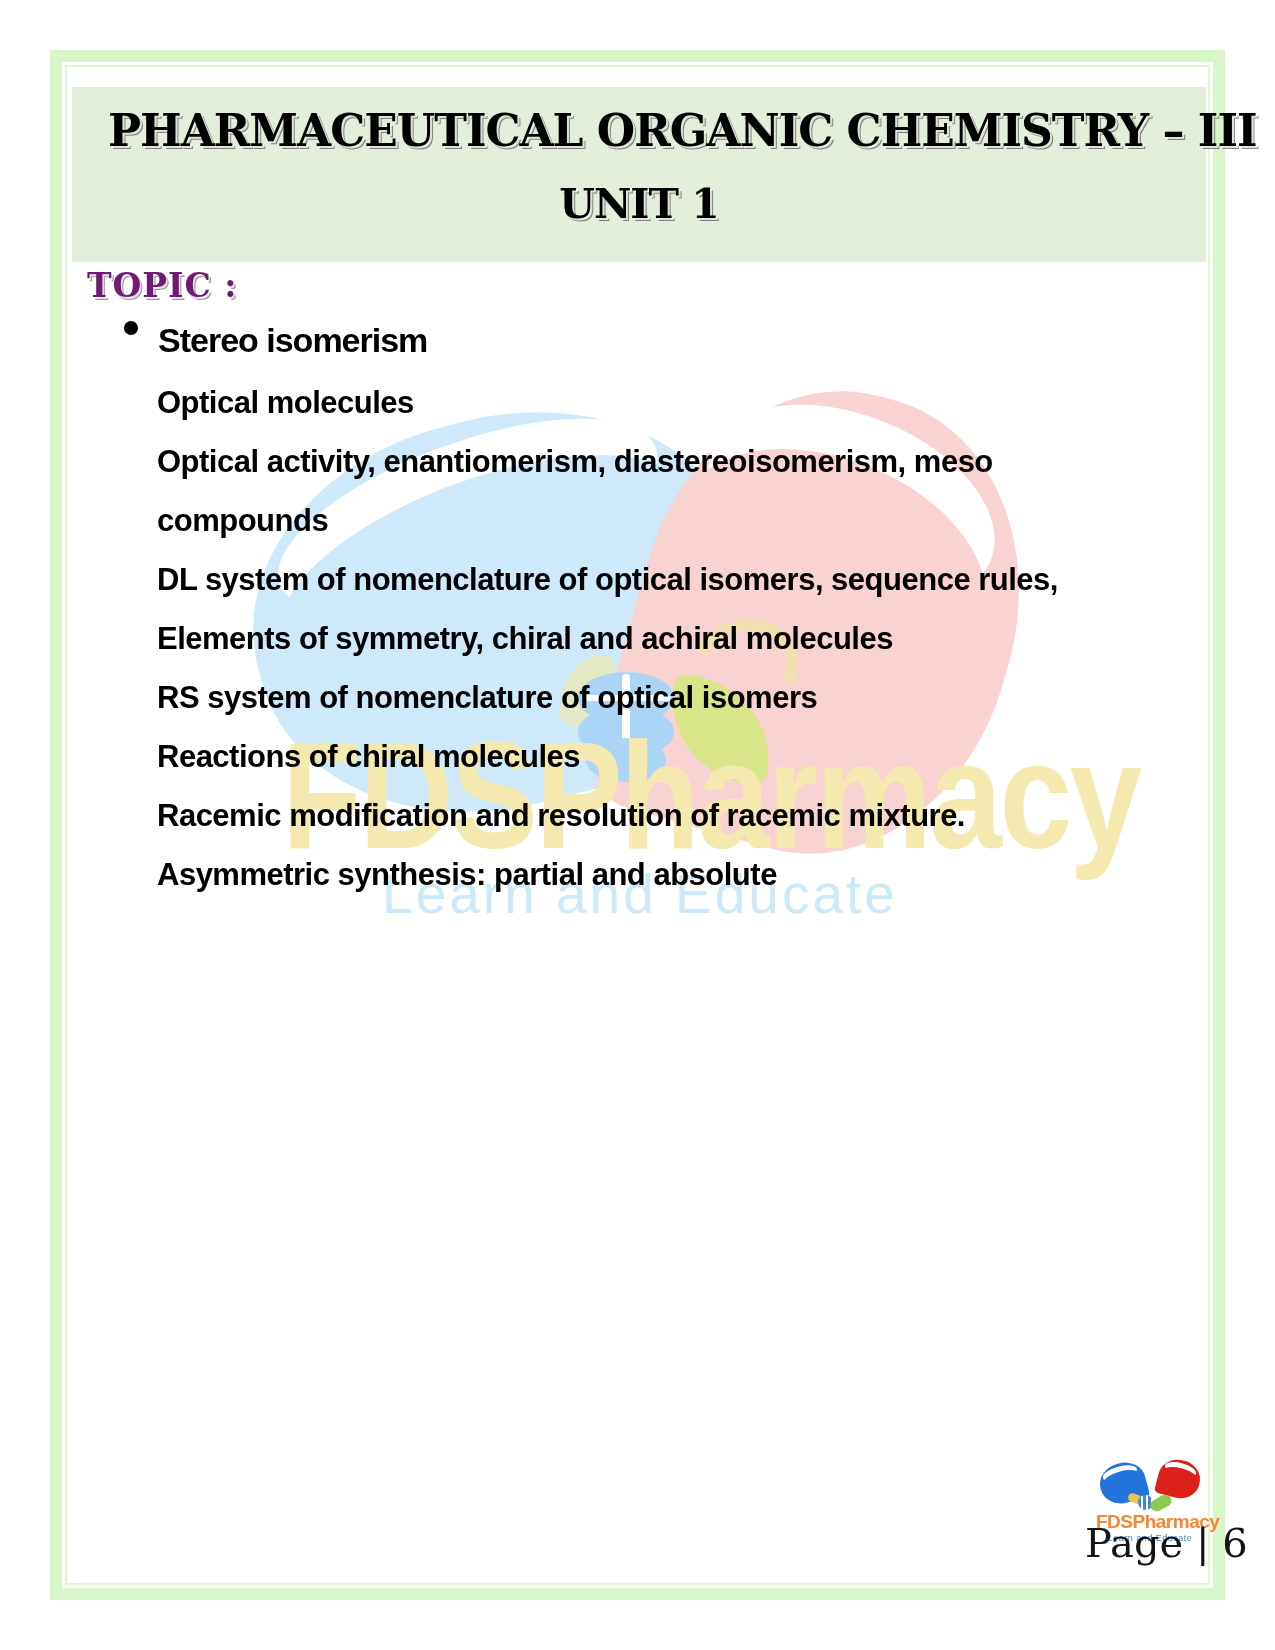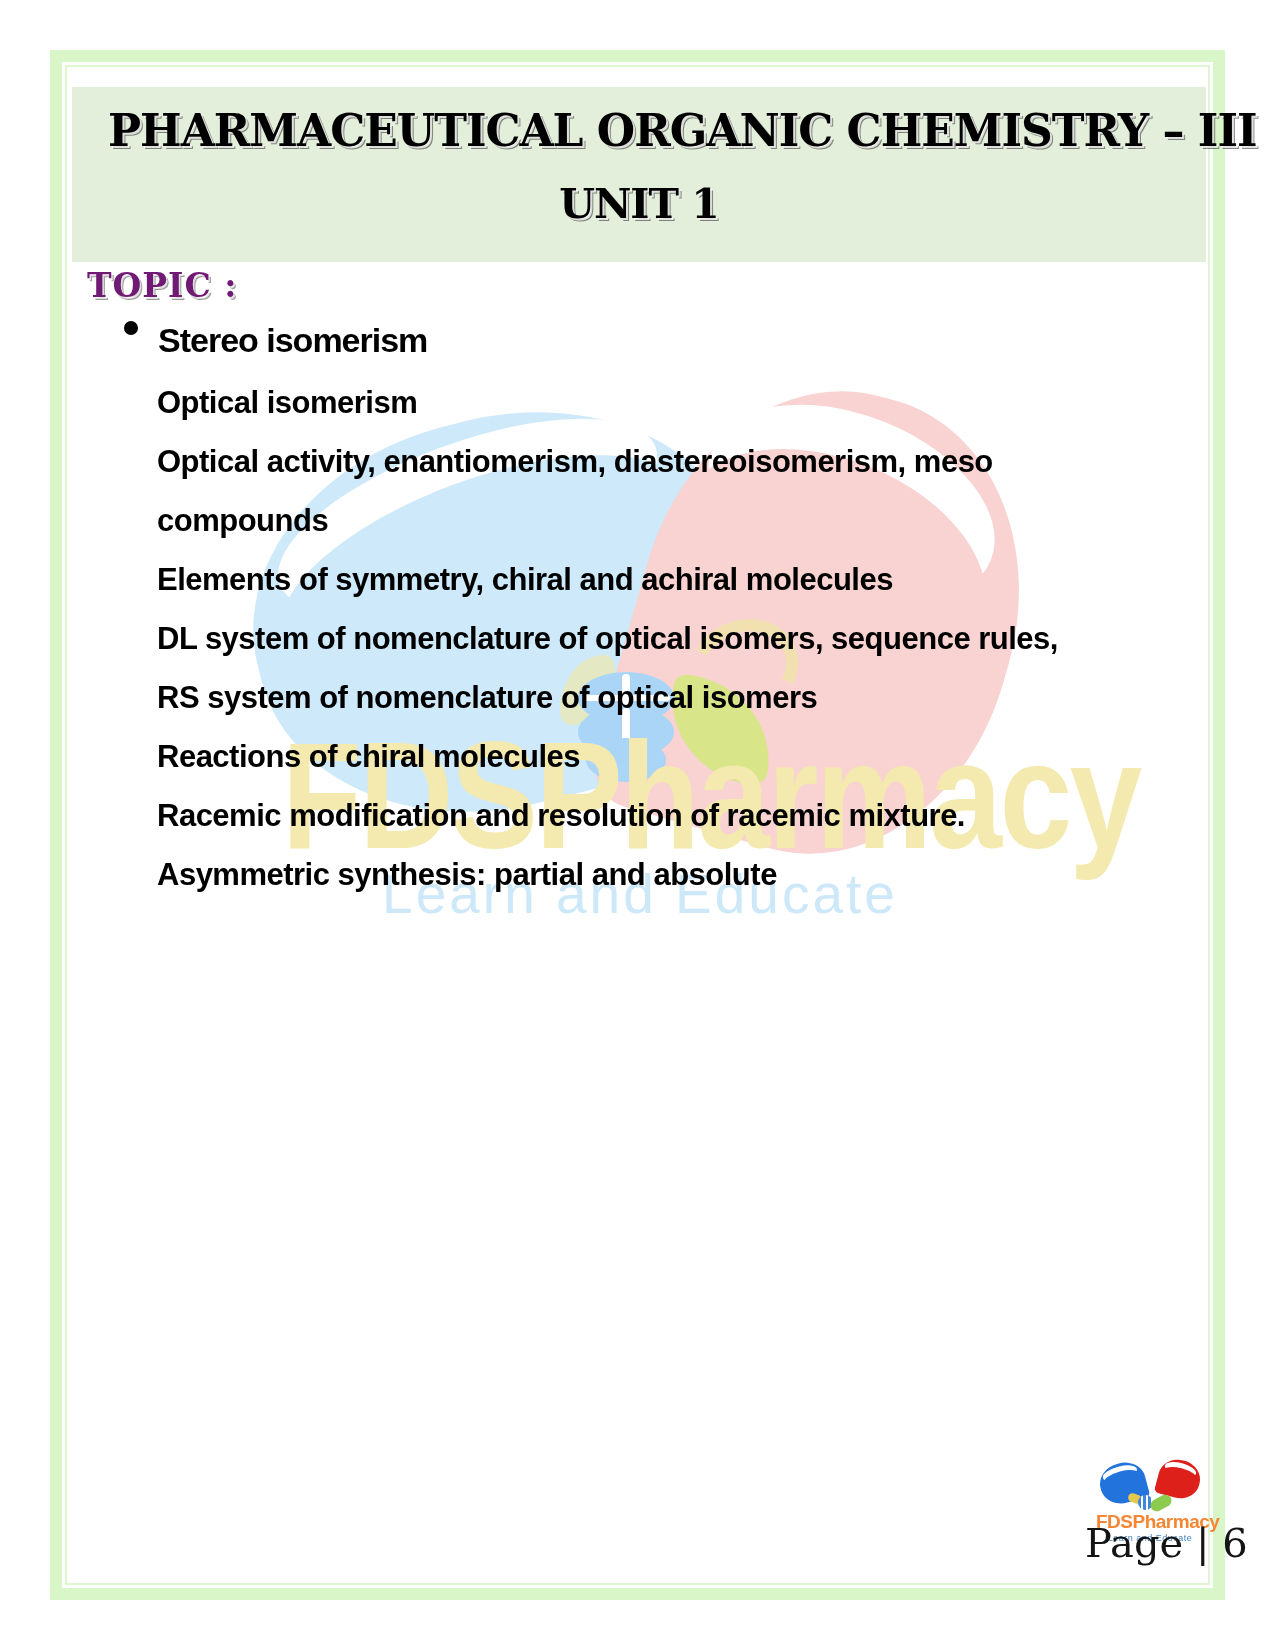--- a/index.html
+++ b/index.html
@@ -123,25 +123,25 @@
     </div>
 
     <div class="topic-label">TOPIC :</div>
 
     <div class="list-heading-row">
       <span class="bullet-dot"></span>
       <span class="list-heading">Stereo isomerism</span>
     </div>
 
     <div class="list-lines">
-      <div class="body-line">Optical isomerism</div>
+      <div class="body-line">Optical molecules</div>
       <div class="body-line">Optical activity, enantiomerism, diastereoisomerism, meso</div>
       <div class="body-line">compounds</div>
+      <div class="body-line">DL system of nomenclature of optical isomers, sequence rules,</div>
       <div class="body-line">Elements of symmetry, chiral and achiral molecules</div>
-      <div class="body-line">DL system of nomenclature of optical isomers, sequence rules,</div>
       <div class="body-line">RS system of nomenclature of optical isomers</div>
       <div class="body-line">Reactions of chiral molecules</div>
       <div class="body-line">Racemic modification and resolution of racemic mixture.</div>
       <div class="body-line">Asymmetric synthesis: partial and absolute</div>
     </div>
 
   </div>
 
   <div class="footer-logo">
     <div class="fl-caps">

